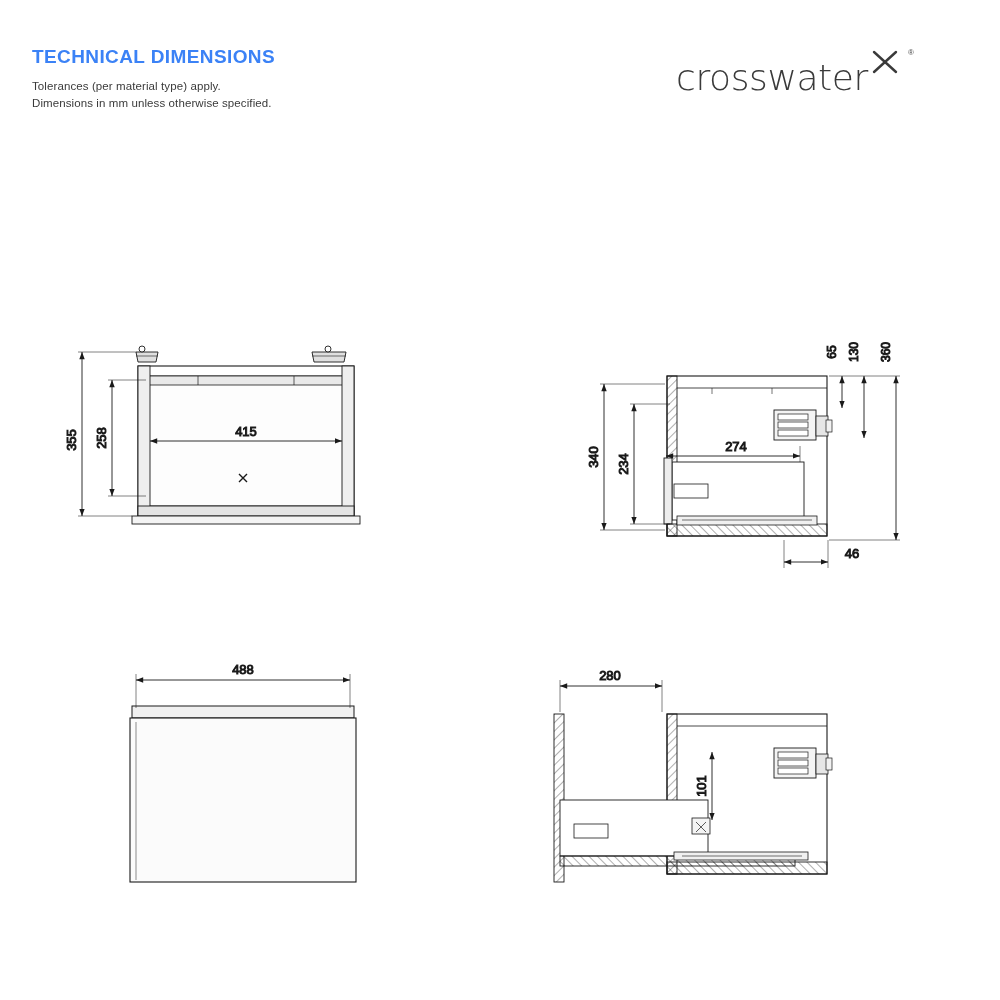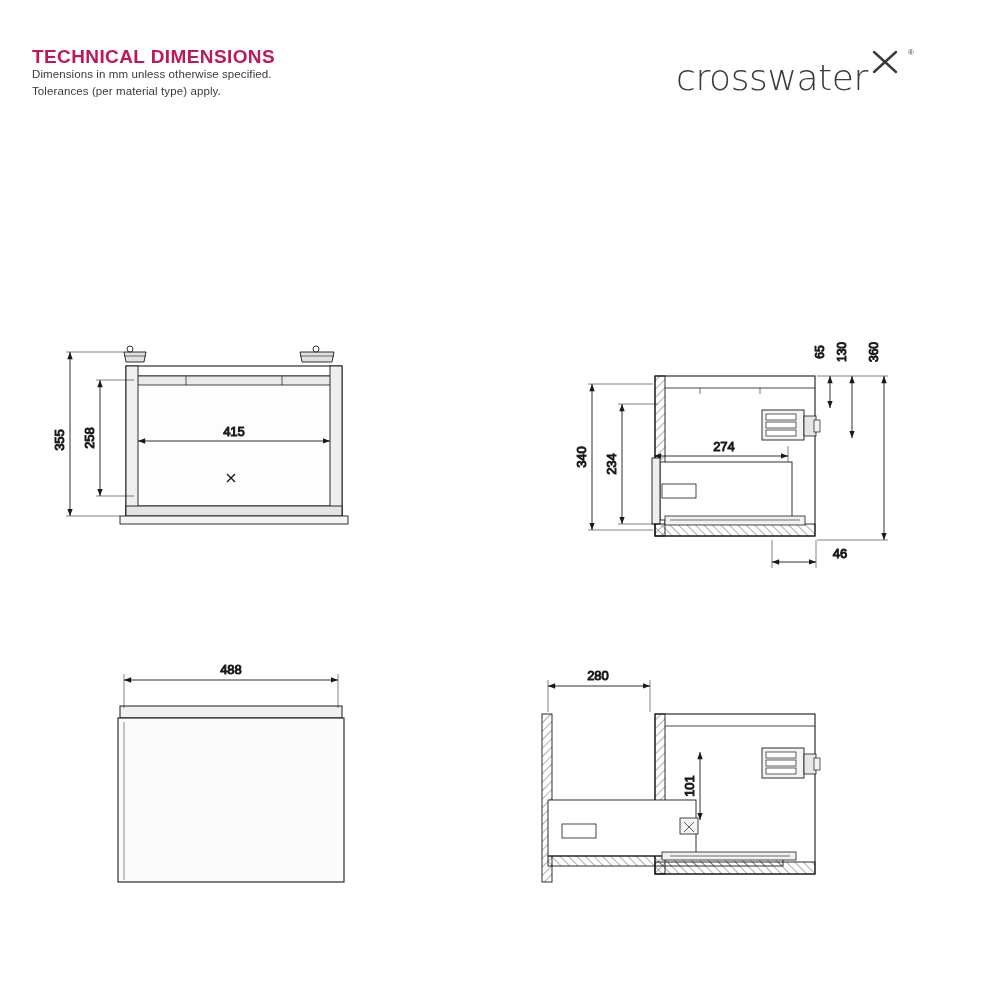--- a/index.html
+++ b/index.html
@@ -20,22 +20,22 @@
   #header-block {
     position: absolute;
     left: 32px;
     top: 46px;
     width: 520px;
   }
   #doc-title {
     font-size: 19px;
     font-weight: bold;
     letter-spacing: 0.4px;
-    margin: 0 0 0 0;
-    color: #be185d;
+    margin: 0 0 12px 0;
+    color: #3b82f6;
   }
   .sub-note {
     font-size: 11.5px;
     color: #3a3a3a;
     margin: 0 0 5px 0;
     letter-spacing: 0.1px;
   }
 
   
   #brand-block {
@@ -63,21 +63,21 @@
     font-size: 8px;
     color: #4a4a4a;
     position: absolute;
     right: -10px;
     top: 2px;
   }
 
   
   #drawing-canvas {
     position: absolute;
-    left: 0;
+    left: 12px;
     top: 0;
     width: 810px;
     height: 1000px;
   }
   #drawing-canvas svg {
     display: block;
   }
 
   
   .dimtext {
@@ -89,22 +89,22 @@
     font-family: "Liberation Sans", sans-serif;
     font-size: 12px;
     fill: #111;
   }
 </style>
 </head>
 <body>
 
 <div id="header-block">
   <h1 id="doc-title">TECHNICAL DIMENSIONS</h1>
+  <p class="sub-note">Tolerances (per material type) apply.</p>
   <p class="sub-note">Dimensions in mm unless otherwise specified.</p>
-  <p class="sub-note">Tolerances (per material type) apply.</p>
 </div>
 
 <div id="brand-block">
   <span id="brand-word">crosswater</span>
   <span id="brand-mark">
     <svg width="34" height="34" viewBox="0 0 34 34" aria-hidden="true">
       <path d="M4 6 L26 26" stroke="#3a3a3a" stroke-width="2.4" fill="none" stroke-linecap="round"></path>
       <path d="M26 6 L4 26" stroke="#3a3a3a" stroke-width="2.4" fill="none" stroke-linecap="round"></path>
     </svg>
     <span id="brand-reg">®</span>

